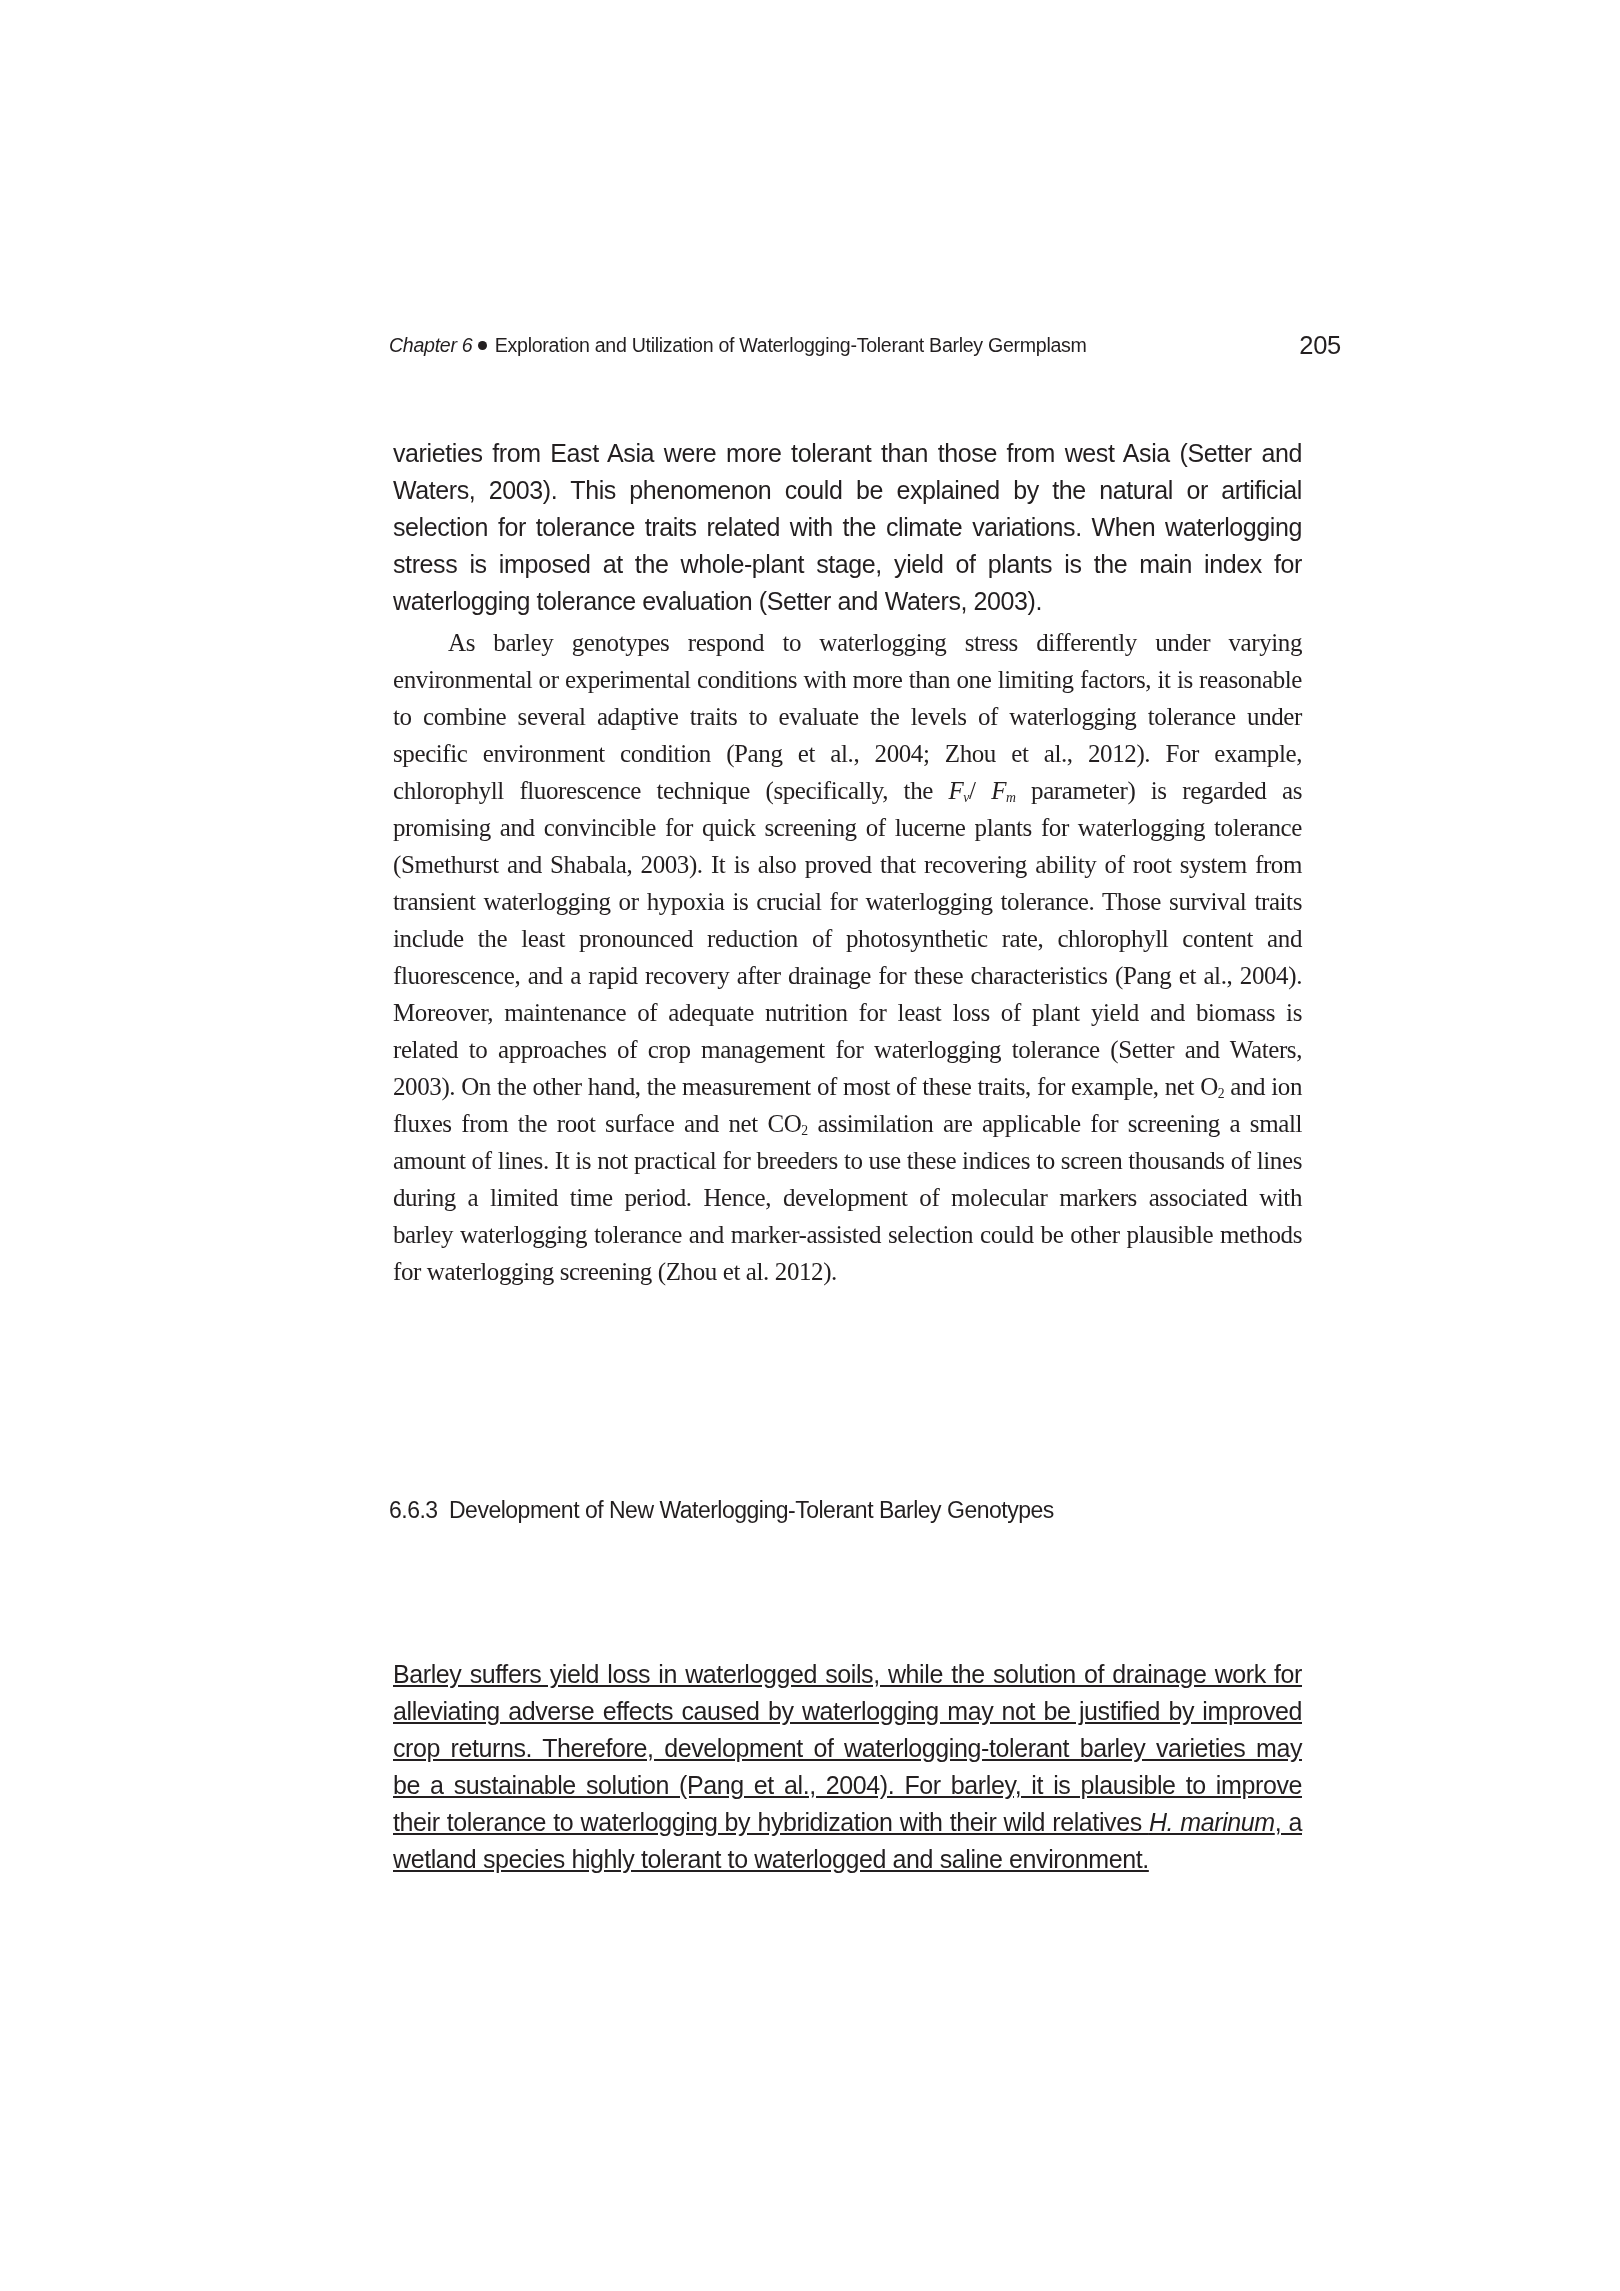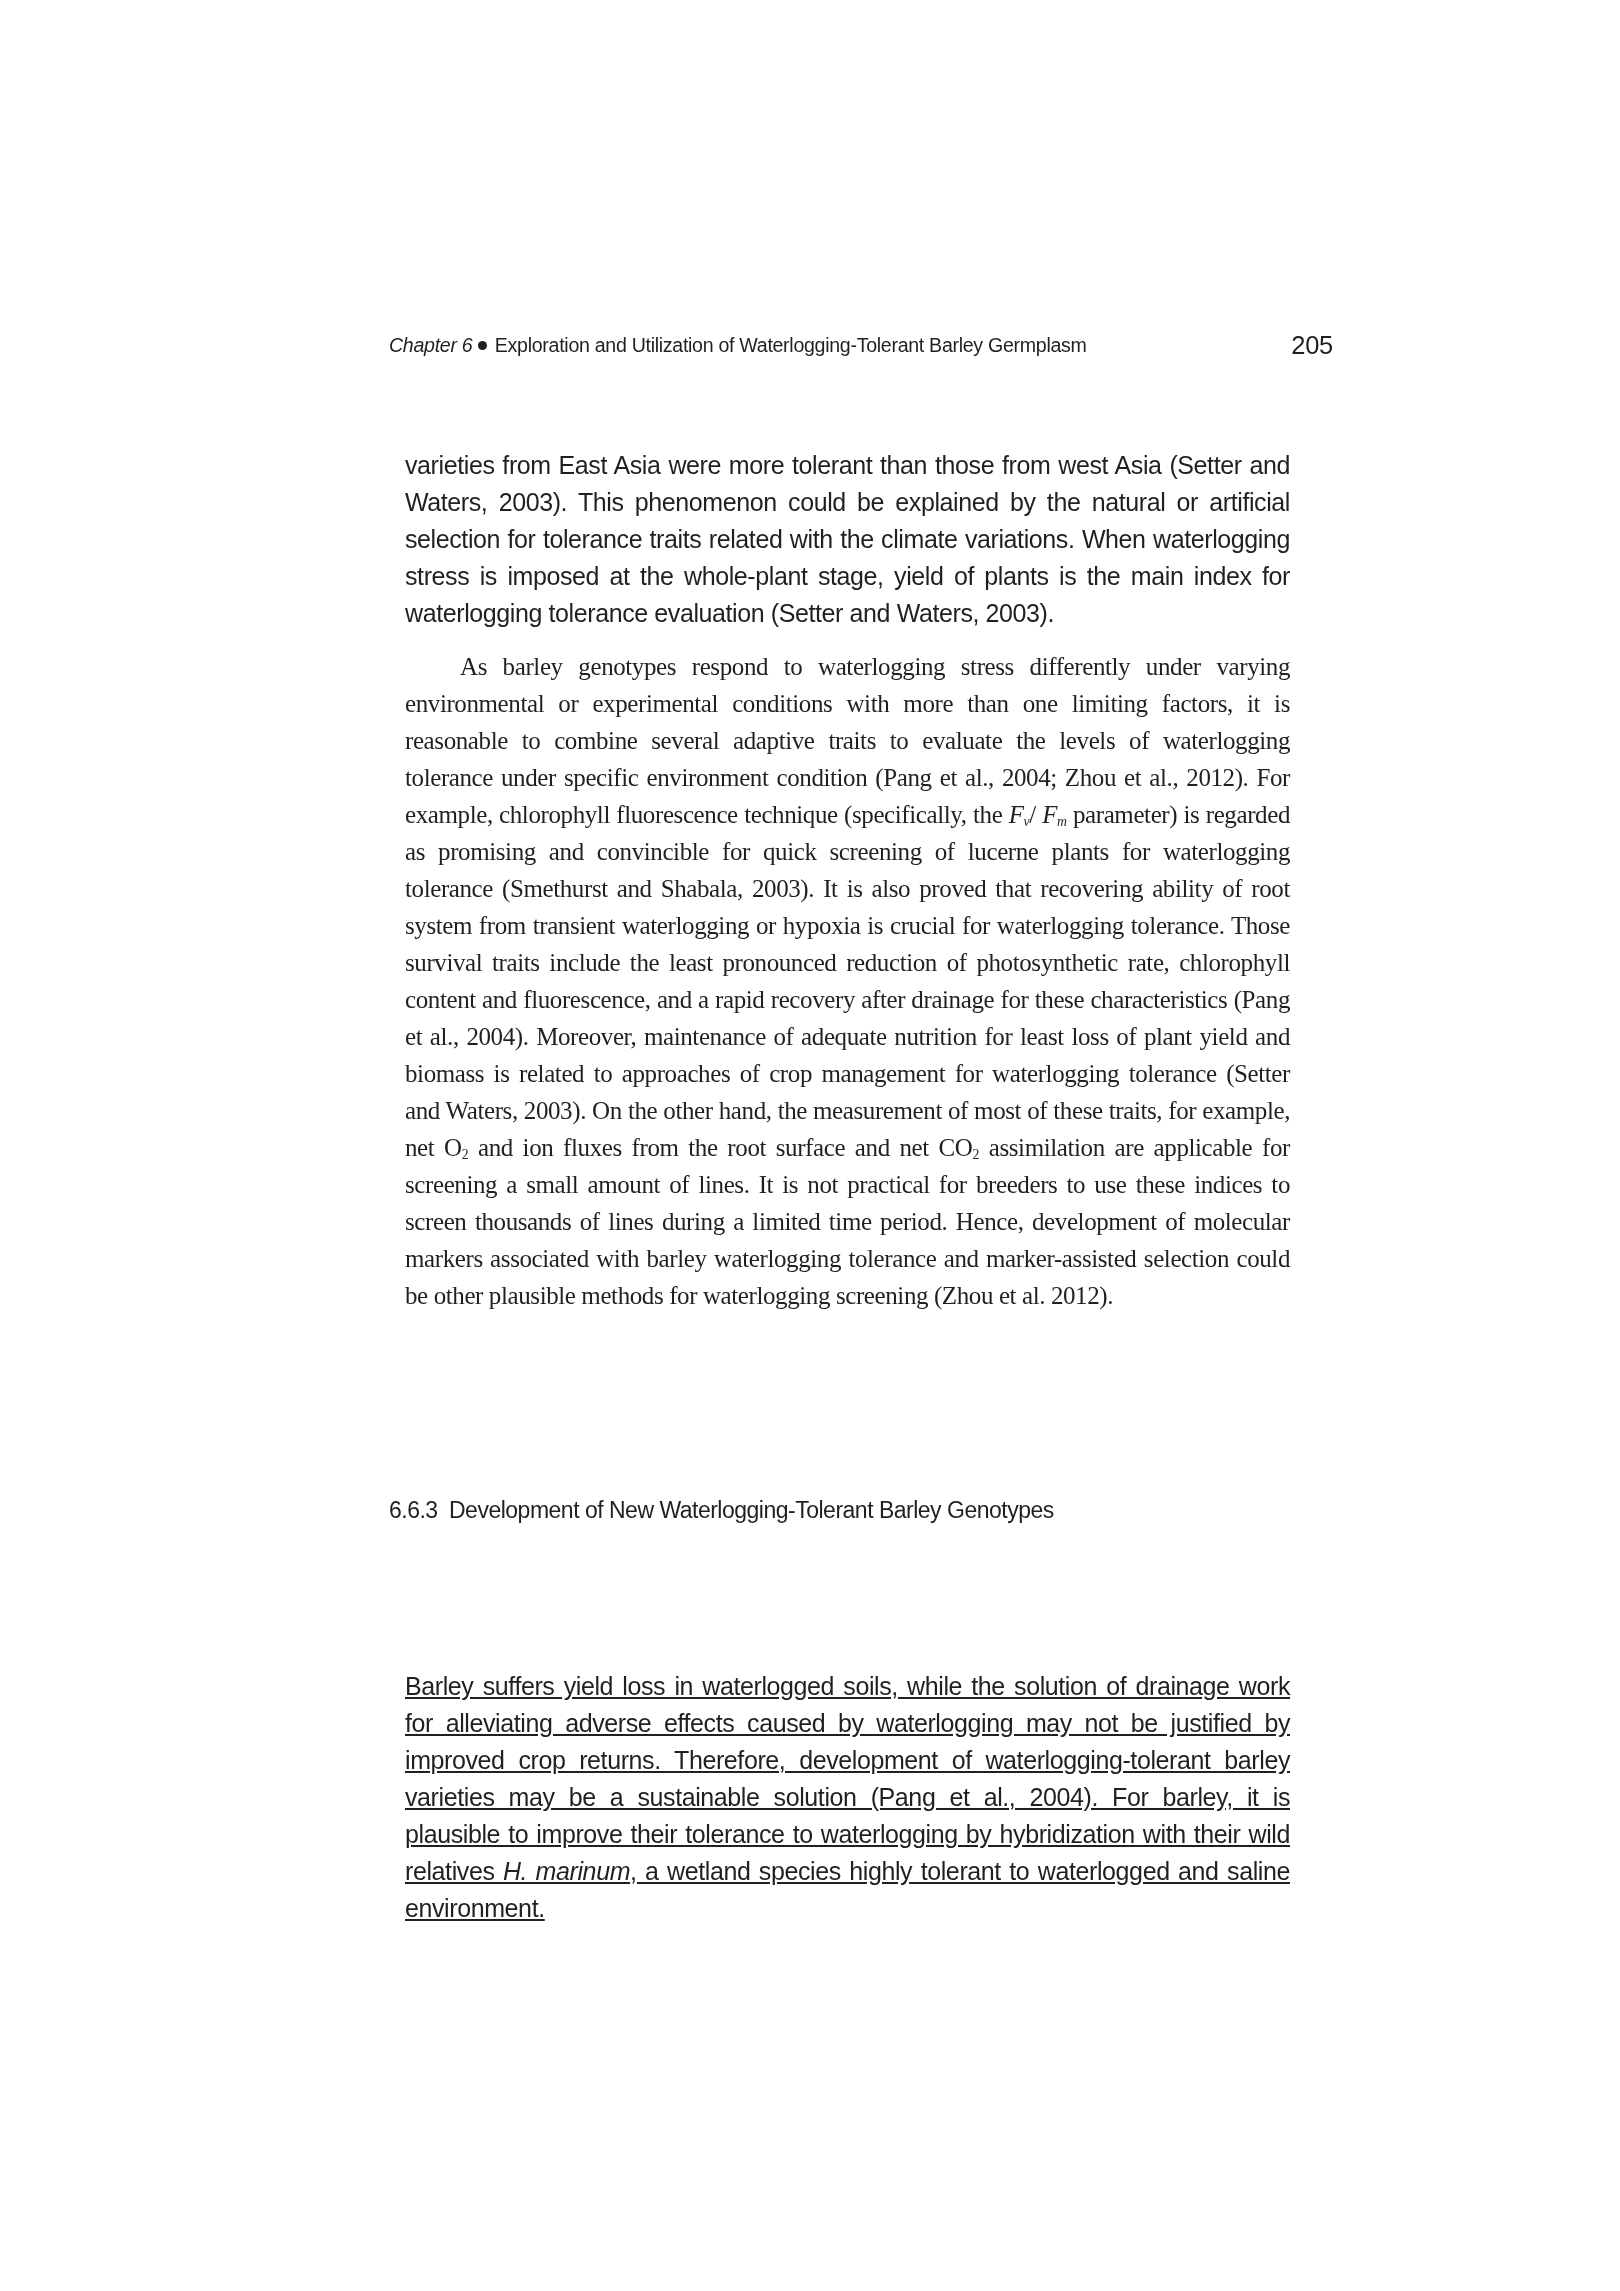--- a/index.html
+++ b/index.html
@@ -1,23 +1,23 @@
 <!DOCTYPE html>
 <html><head>
 <meta charset="utf-8">
 <style>
   html,body{margin:0;padding:0;background:#fff;}
   body{width:1620px;height:2292px;position:relative;overflow:hidden;color:#231f20;font-family:"Liberation Sans",sans-serif;}
   .header{position:absolute;left:389px;top:321px;width:956px;font-size:19.6px;letter-spacing:-0.3px;white-space:nowrap;margin-top:13px;}
   .header .chap{font-style:italic;}
   .header .bullet{display:inline-block;width:8.8px;height:8.8px;border-radius:50%;background:#231f20;margin:0 7.8px 2px 5.9px;vertical-align:middle;}
-  .header .pnum{position:absolute;right:12px;top:-2.9px;font-size:25.5px;}
+  .header .pnum{position:absolute;right:4px;top:-2.9px;font-size:25.5px;}
   .body{position:absolute;left:389px;width:917px;font-size:25px;line-height:37px;text-align:justify;letter-spacing:-0.4px;}
   .p1{top:431px;}
-  .p{margin:16px;}
+  .p{margin:4px;}
   .indent{text-indent:55px;font-family:Liberation Serif, serif;}
   .heading{position:absolute;left:389px;top:1488px;width:917px;font-size:23px;line-height:45px;letter-spacing:-0.5px;}
   .heading .num{position:absolute;left:0;top:0;}
   .heading .txt{display:block;margin-left:60px;text-align:justify;}
   .p3{top:1652px;text-decoration:underline;}
   sub{font-size:55%;vertical-align:-2.9px;line-height:0;}
   i{font-style:italic;}
 </style>
 </head>
 <body>

